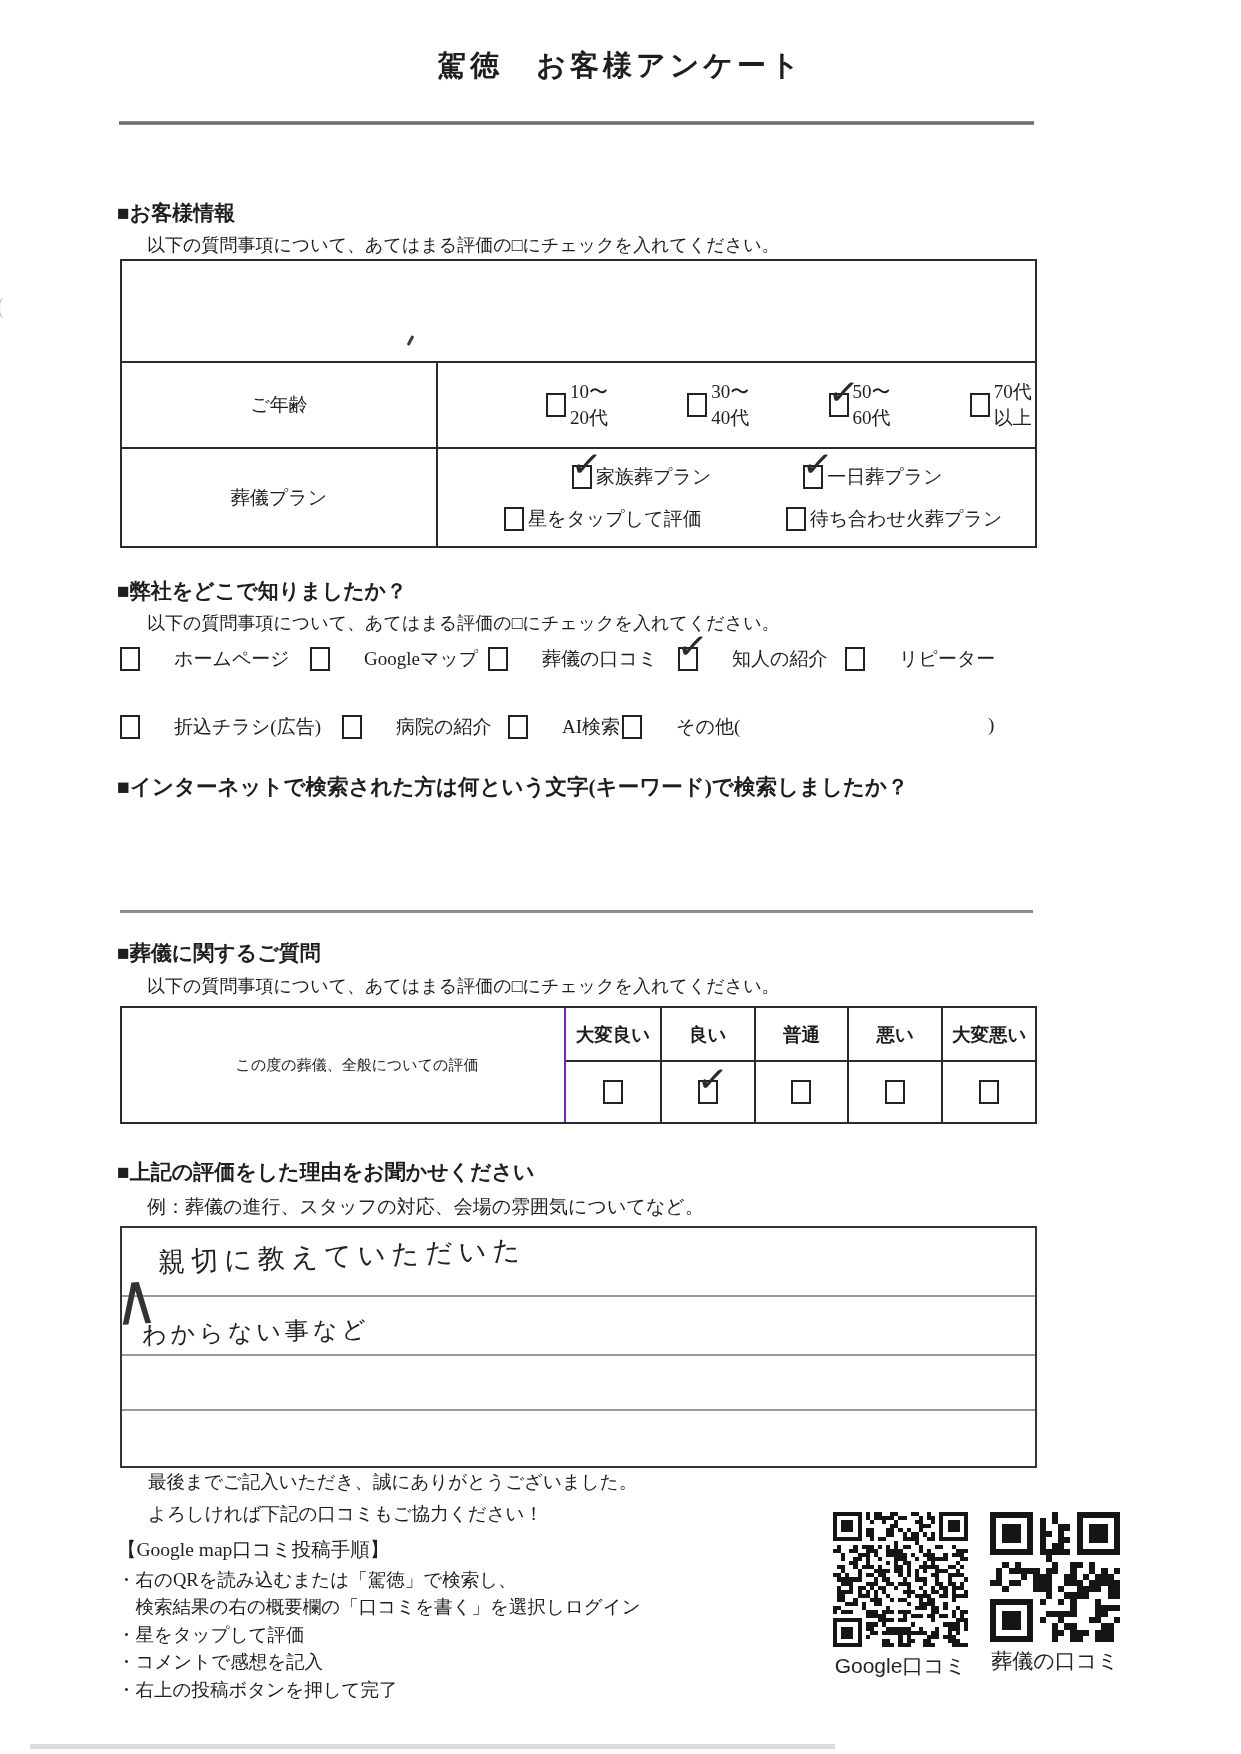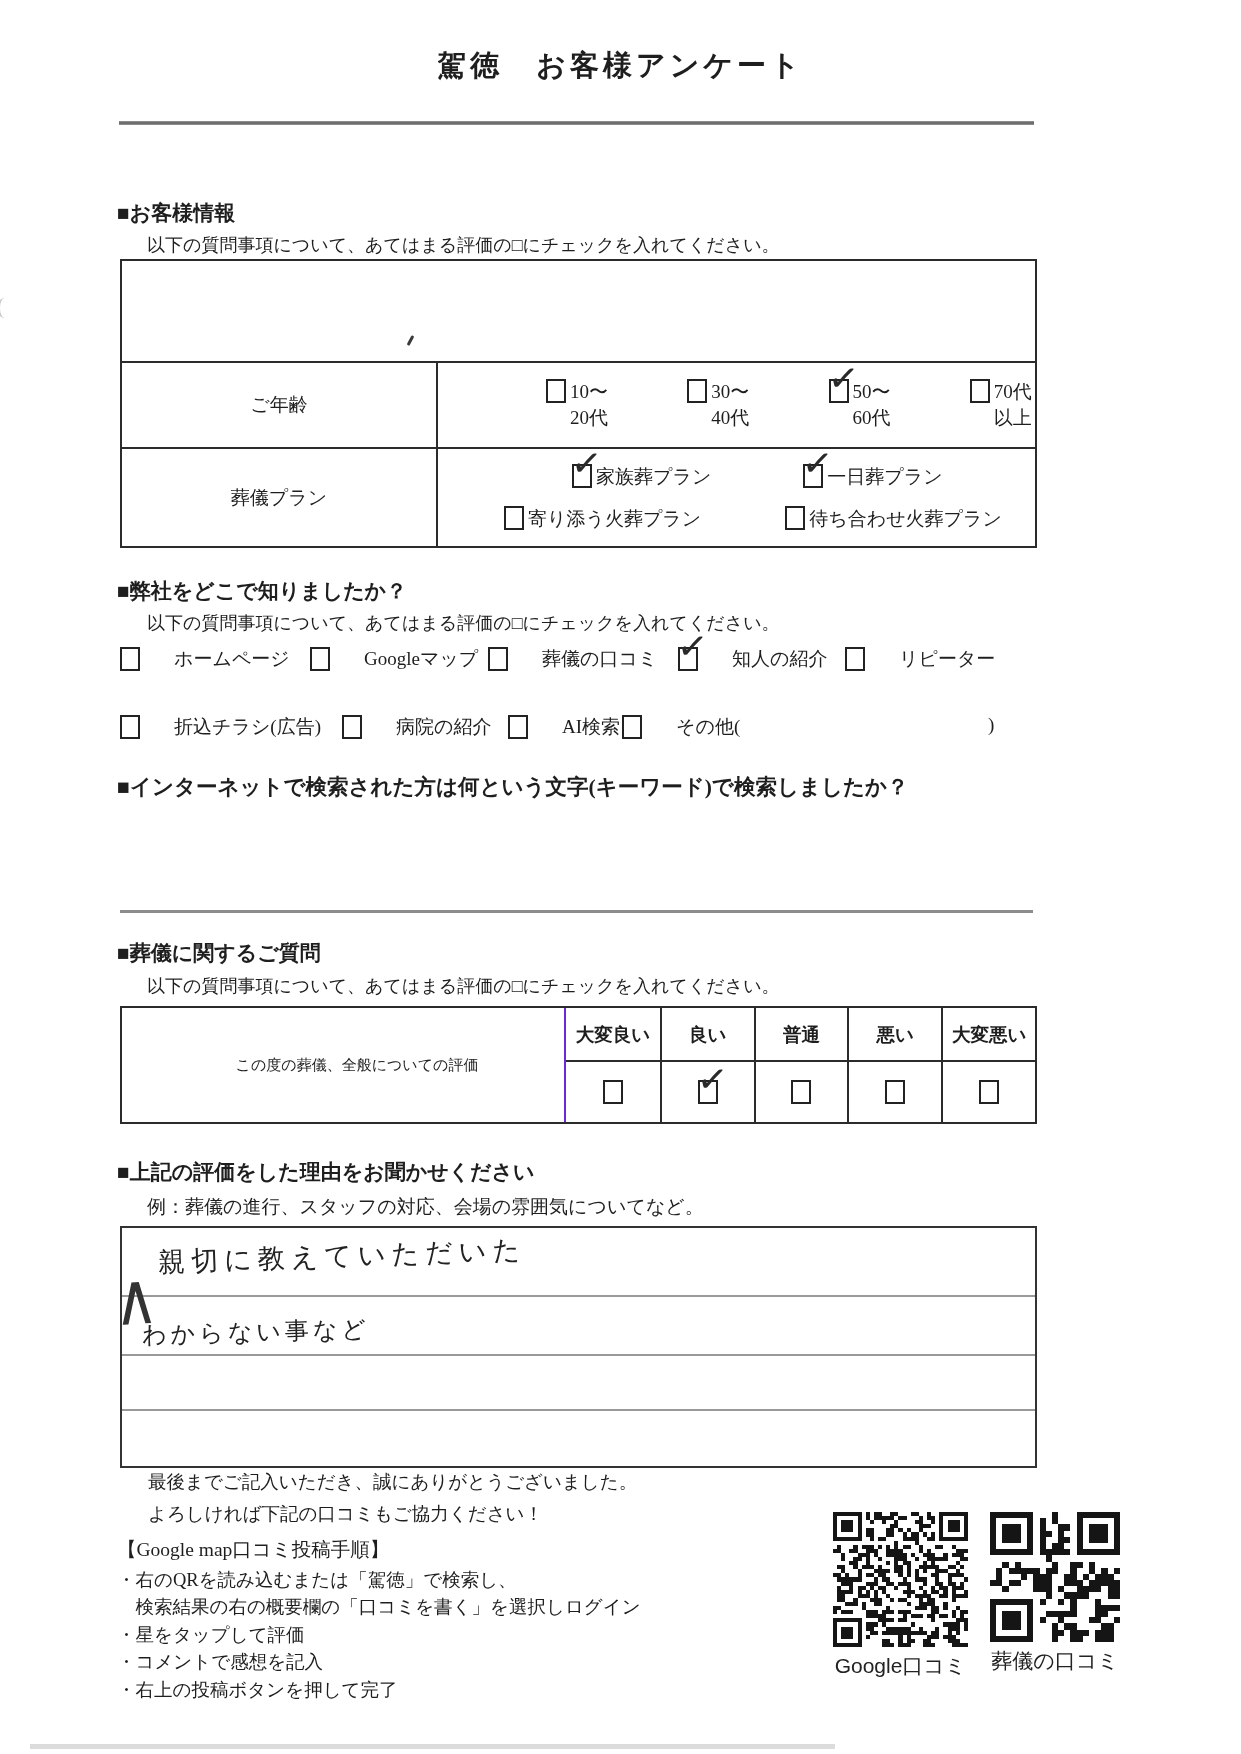--- a/index.html
+++ b/index.html
@@ -17,21 +17,21 @@
   .h3{left:117px;top:772px;font-size:21.5px;} .ex3{left:147px;top:812px;font-size:19px;}
   .rule-mid{position:absolute;left:120px;top:910px;width:913px;height:3px;background:#8c8c8c;}
   .h4{left:117px;top:939px;} .instr4{left:147px;top:974px;}
   .h5{left:117px;top:1158px;} .ex5{left:147px;top:1194px;font-size:19px;}
 
   
   .box{width:16px;height:20px;border:2.5px solid #222;display:inline-block;
        position:relative;flex:none;background:#fff;}
   .box.checked::after{content:"✓";font-family:"DejaVu Sans",sans-serif;position:absolute;
        font-size:37px;left:-3px;top:-24px;color:#2a2a2a;transform:rotate(6deg);font-weight:400;}
-  .opt{display:inline-flex;align-items:flex-start;gap:4px;padding-left:44px;}
+  .opt{display:inline-flex;align-items:center;gap:4px;padding-left:44px;}
   .src-opt{position:absolute;display:flex;align-items:center;gap:34px;top:4px;}
 
   
   .table1{position:absolute;left:120px;top:259px;width:913px;border:2px solid #2b2b2b;}
   .t1-row{display:flex;}
   .t1-row + .t1-row{border-top:2px solid #2b2b2b;}
   .t1-label{width:314px;border-right:2px solid #2b2b2b;display:flex;align-items:center;
             justify-content:center;font-size:19px;flex:none;}
   .t1-value{flex:1;position:relative;font-size:19px;}
   .r1{height:100px;} .r2{height:84px;} .r3{height:97px;}
@@ -134,21 +134,21 @@
               <span>家族葬プラン</span>
             </span>
           <span class="opt">
               <span class="box checked"></span>
               <span>一日葬プラン</span>
             </span>
         </div>
         <div class="plan-line2">
           <span class="opt">
               <span class="box"></span>
-              <span>寄り添う火葬プラン</span>
+              <span>星をタップして評価</span>
             </span>
           <span class="opt">
               <span class="box"></span>
               <span>待ち合わせ火葬プラン</span>
             </span>
         </div>
       </div>
     </div>
   </div>
 

